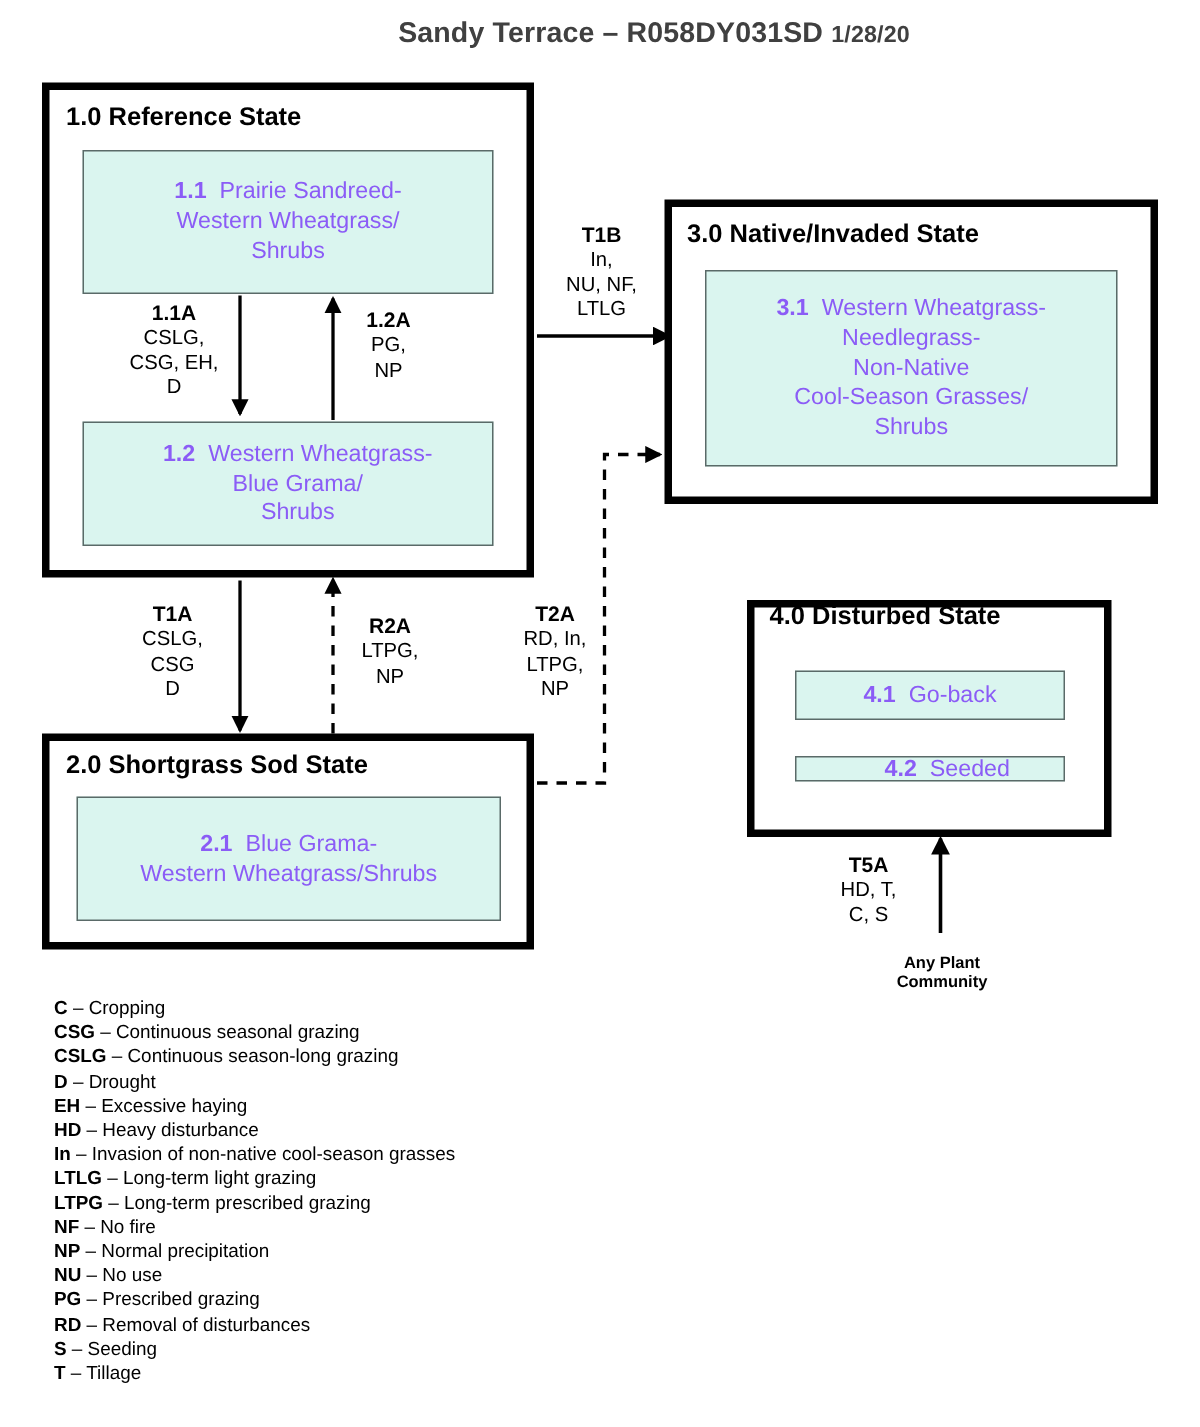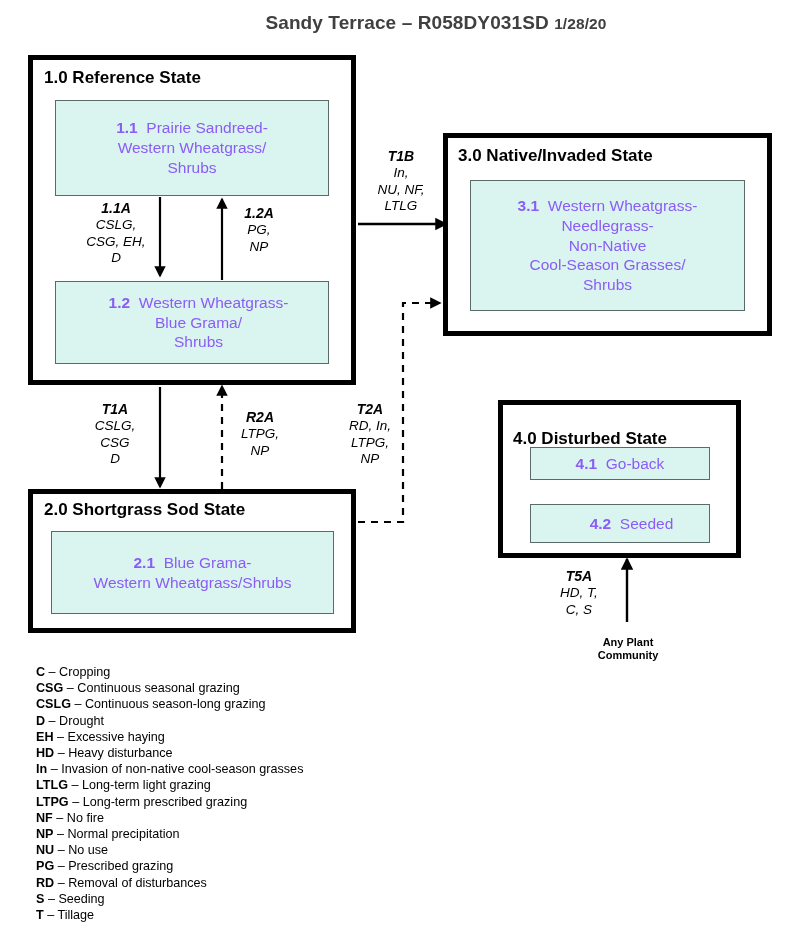--- a/index.html
+++ b/index.html
@@ -75,21 +75,20 @@
   .phase-box .num { font-weight: bold; }
 
   
   .trans-label {
     position: absolute;
     text-align: center;
     font-size: 13.5px;
     line-height: 1.22;
     color: #000000;
     white-space: nowrap;
-    font-style: italic;
   }
   .trans-label .code {
     font-weight: bold;
     font-size: 14px;
   }
 
   
   .free-caption {
     position: absolute;
     text-align: center;
@@ -180,30 +179,30 @@
       <span class="nm">Western Wheatgrass-<br>Needlegrass-<br>Non-Native<br>Cool-Season Grasses/<br>Shrubs</span>
     </div>
   </div>
 
   <div class="trans-label" style="left:360px; top:148px; width:82px;">
     <span class="code">T1B</span><br>
     <span class="drv">In,<br>NU, NF,<br>LTLG</span>
   </div>
 
   <div class="state-box" style="left:498px; top:400px; width:243px; height:158px;"></div>
-  <div class="state-title" style="left:513px; top:429px;">4.0 Disturbed State</div>
+  <div class="state-title" style="left:513px; top:401px;">4.0 Disturbed State</div>
 
   <div class="phase-box" style="left:530px; top:447px; width:180px; height:33px;">
     <div>
       <span class="num">4.1&nbsp;</span>
       <span class="nm">Go-back</span>
     </div>
   </div>
 
-  <div class="phase-box" style="left:530px; top:504px; width:180px; height:39px;padding-left:23px;">
+  <div class="phase-box" style="left:530px; top:504px; width:180px; height:17px;padding-left:23px;">
     <div>
       <span class="num">4.2&nbsp;</span>
       <span class="nm">Seeded</span>
     </div>
   </div>
 
   <div class="trans-label" style="left:545px; top:568px; width:68px;">
     <span class="code">T5A</span><br>
     <span class="drv">HD, T,<br>C, S</span>
   </div>

